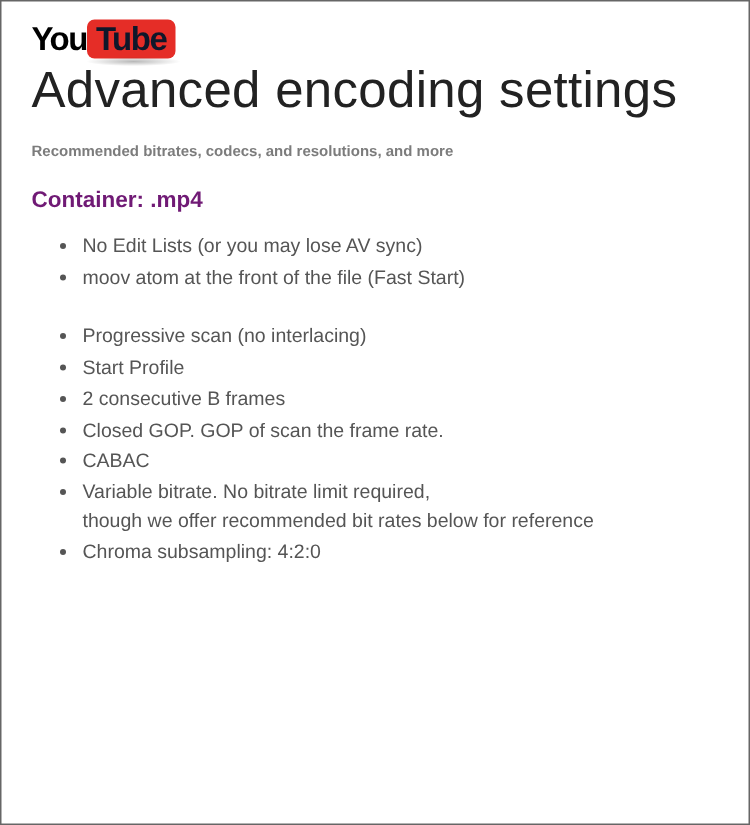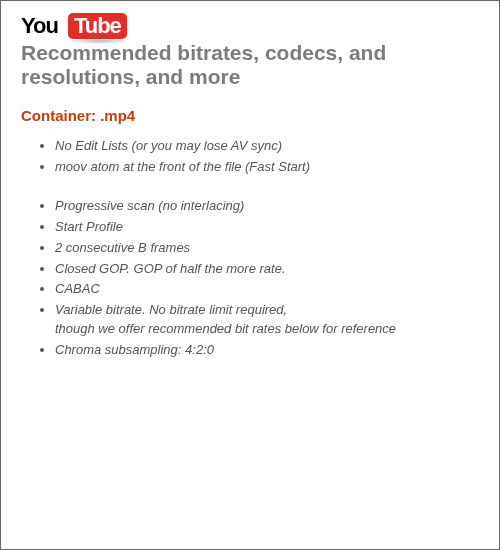--- a/index.html
+++ b/index.html
@@ -14,40 +14,40 @@
     padding: 12px 20px 0 20px;
     border: 1px solid #666;
     font-family: Arial, Helvetica, sans-serif;
     color: #222;
     overflow: hidden;
     background: #fff;
   }
   .logo {
     display: flex;
     align-items: center;
-    gap: 10px;
+    gap: 0;
     margin-bottom: 2px;
   }
   .logo-you {
     font-family: Arial, Helvetica, sans-serif;
     font-weight: 900;
     font-size: 22px;
     color: #000;
     letter-spacing: -1px;
   }
   .logo-tube-wrap {
     position: relative;
     display: inline-block;
   }
   .logo-tube {
     display: inline-block;
     font-family: Arial, Helvetica, sans-serif;
     font-weight: 900;
     font-size: 22px;
-    color: #ffffff;
+    color: #0f172a;
     background: #e52d27;
     border-radius: 5px;
     padding: 0 6px 1px 6px;
     letter-spacing: -1px;
     line-height: 1.15;
     text-align: right;
   }
   .logo-shadow {
     position: absolute;
     left: 0;
@@ -62,36 +62,35 @@
     font-family: "Helvetica Neue", Arial, sans-serif;
     font-weight: 300;
     font-size: 34px;
     color: #222;
     margin: 0 0 16px 0;
     letter-spacing: 0.2px;
   }
   .subtitle {
     font-weight: 700;
     color: #7c7c7c;
-    font-size: 21px;
+    font-size: 10px;
     margin: 0 0 18px 0;
   }
   .section-head {
     font-weight: 700;
     font-size: 15px;
-    color: #c2410c;
+    color: #701a75;
     margin: 0 0 8px 0;
   }
   .section-head .label { display: inline; }
   .section-head .value { display: inline; }
   ul.items {
     margin: 12px 0 18px 0;
     padding-left: 34px;
     list-style-type: disc;
-    font-style: italic;
   }
   ul.items li {
     font-size: 13px;
     color: #555;
     line-height: 1.45;
     padding: 1px 0;
   }
 </style>
 </head>
 <body>
@@ -99,36 +98,37 @@
 <div class="page">
 
   <div class="logo">
     <span class="logo-you">You</span>
     <span class="logo-tube-wrap">
       <span class="logo-tube">Tube</span>
       <span class="logo-shadow"></span>
     </span>
   </div>
 
+  <h1 class="title">Advanced encoding settings</h1>
 
   <div class="subtitle">Recommended bitrates, codecs, and resolutions, and more</div>
 
   <div class="section-head">
     <span class="label">Container: </span><span class="value">.mp4</span>
   </div>
   <ul class="items">
     <li>No Edit Lists (or you may lose AV sync)</li>
     <li>moov atom at the front of the file (Fast Start)</li>
   </ul>
 
 
   <ul class="items">
     <li>Progressive scan (no interlacing)</li>
     <li>Start Profile</li>
     <li>2 consecutive B frames</li>
-    <li>Closed GOP. GOP of half the more rate.</li>
+    <li>Closed GOP. GOP of scan the frame rate.</li>
     <li>CABAC</li>
     <li style="white-space: pre-line;">Variable bitrate. No bitrate limit required,
 though we offer recommended bit rates below for reference</li>
     <li>Chroma subsampling: 4:2:0</li>
   </ul>
 
 </div>
 
 </body></html>

